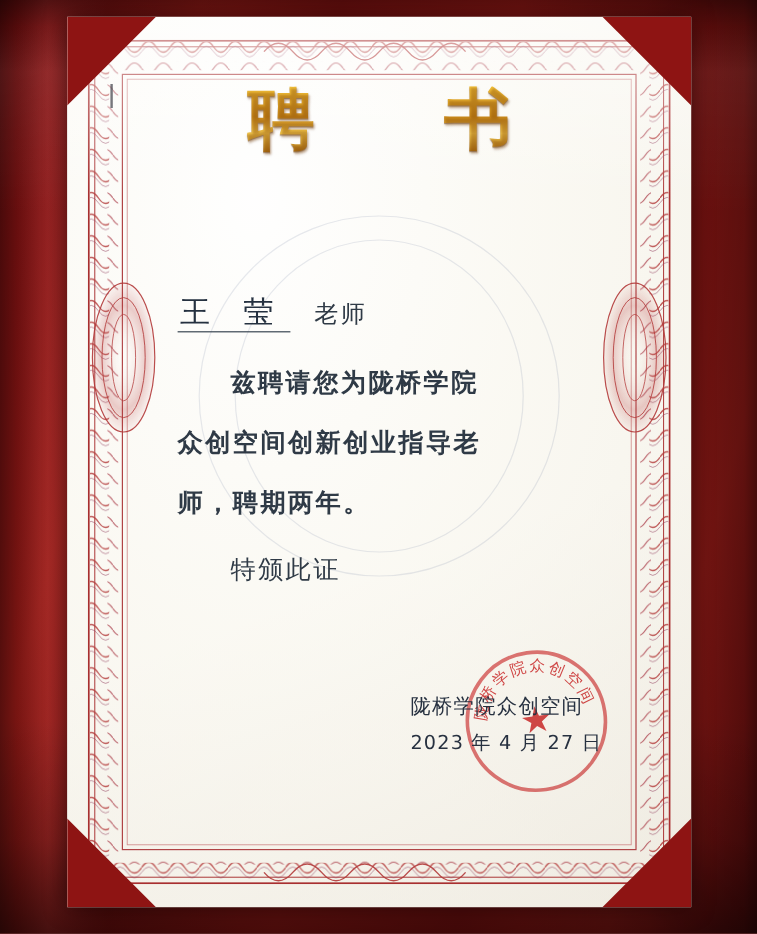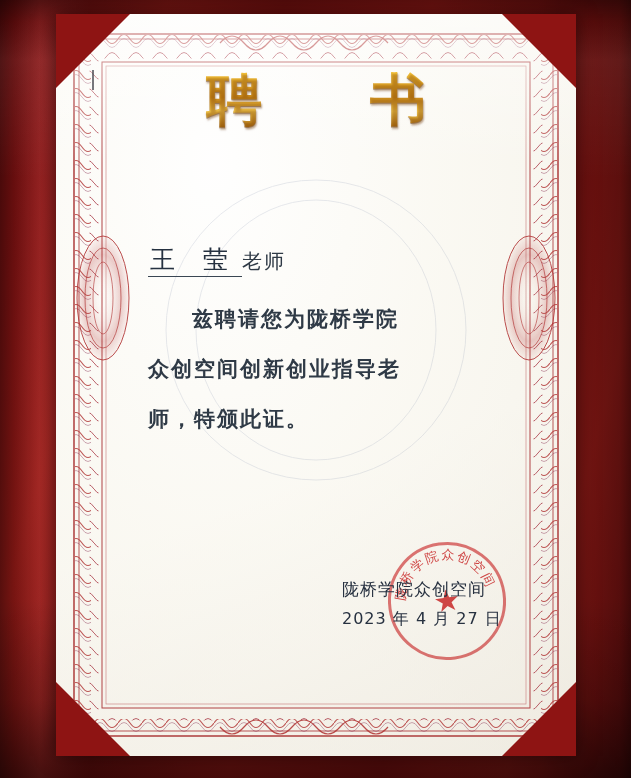--- a/index.html
+++ b/index.html
@@ -143,21 +143,21 @@
     width: 360px;
     color: #2f3a46;
     font-family: "DejaVu Sans", "Liberation Sans", sans-serif;
     font-size: 21px;
     letter-spacing: 2px;
     line-height: 50px;
   }
   #recipient-line {
     display: flex;
     align-items: baseline;
-    gap: 0;
+    gap: 20px;
     margin-bottom: 8px;
   }
   #recipient-name {
     font-size: 25px;
     letter-spacing: 10px;
     color: #253140;
     border-bottom: 1.5px solid #3a4653;
     padding: 0 4px 2px 2px;
     line-height: 1.1;
   }
@@ -313,21 +313,22 @@
       <span class="title-char">书</span>
     </div>
 
     <div id="body-text">
       <div id="recipient-line">
         <span id="recipient-name">王 莹</span>
         <span id="recipient-suffix">老师</span>
       </div>
       <div class="body-para">兹聘请您为陇桥学院</div>
       <div class="body-para" style="text-indent:0">众创空间创新创业指导老</div>
-      <div class="body-para" style="text-indent:0">师，特颁此证。</div>
+      <div class="body-para" style="text-indent:0">师，聘期两年。</div>
+      <div id="closing-line">特颁此证</div>
     </div>
 
     <div id="official-seal">
       <svg id="seal-text" viewBox="0 0 112 112">
         <defs>
           <path id="sealarc" d="M 14 56 a 42 42 0 0 1 84 0"></path>
         </defs>
         <text>
           <textPath href="#sealarc" startOffset="50%" text-anchor="middle">陇桥学院众创空间</textPath>
         </text>

